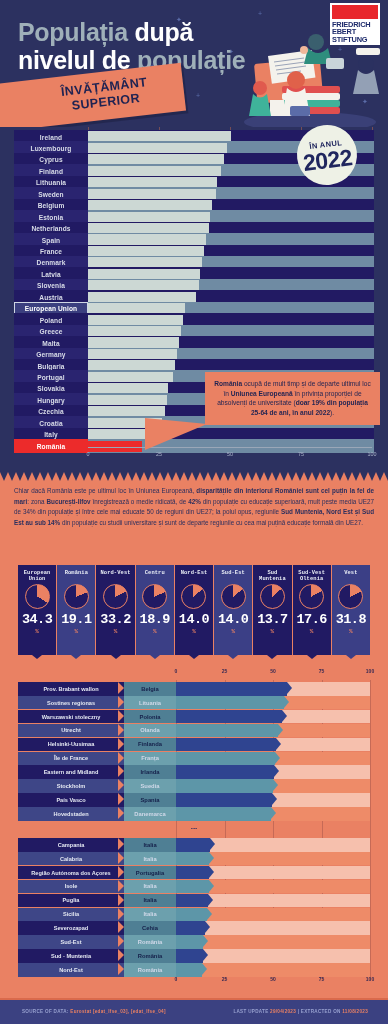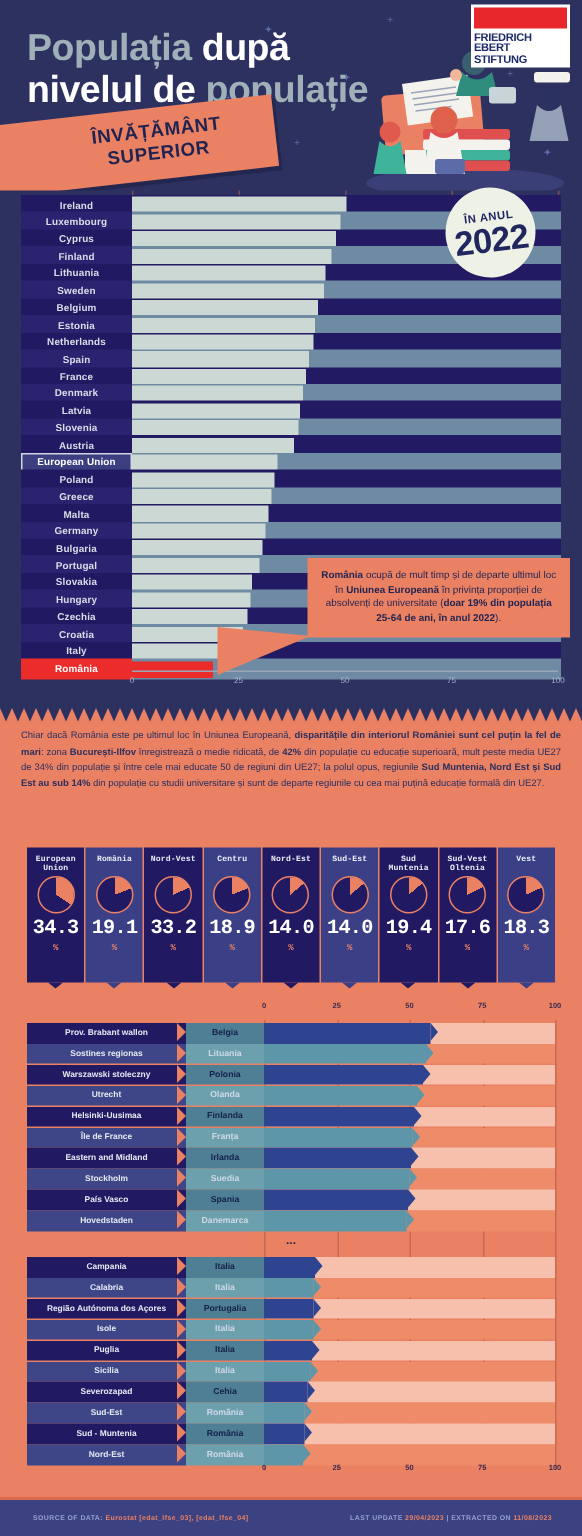--- a/index.html
+++ b/index.html
@@ -17,21 +17,21 @@
     background:#2c3160; overflow:hidden;padding-left:44px;
   }
   .stars span { position:absolute; color:#5b6ca8; font-size:7px; }
   .title {
     position:absolute; left:18px; top:18px; width:230px;
     font-size:25px; line-height:1.12; font-weight:700; letter-spacing:-.3px;
   }
   .t-grey { color:#9fb0b9; }
   .t-white { color:#ffffff; }
   .logo {
-    position:absolute; right:8px; top:3px; width:66px; height:42px;
+    position:absolute; right:8px; top:3px; width:50px; height:42px;
     background:#ffffff; padding:2px;
   }
   .logo .redbar { width:100%; height:14px; background:#e8272c; }
   .logo .lg-txt {
     color:#1d2a6b; font-weight:800; font-size:7.4px; line-height:7.4px;
     letter-spacing:-.2px; margin-top:2px; text-align:left;
   }
   .ribbon {
     position:absolute; left:-16px; top:74px; width:200px; height:48px;
     background:#ea8163; transform:rotate(-6.5deg);
@@ -554,35 +554,35 @@
         <div class="dcell alt">
           <div class="dname">Sud-Est</div>
           <div class="dpie" style="background: conic-gradient(rgb(234, 129, 99) 0deg, rgb(234, 129, 99) 50.4deg, rgb(33, 26, 99) 50.4deg, rgb(33, 26, 99) 360deg);"></div>
           <div class="dval">14.0</div>
           <div class="dpct">%</div>
           <div class="dnotch"></div>
         </div>
         <div class="dcell">
           <div class="dname">Sud Muntenia</div>
           <div class="dpie" style="background: conic-gradient(rgb(234, 129, 99) 0deg, rgb(234, 129, 99) 49.32deg, rgb(33, 26, 99) 49.32deg, rgb(33, 26, 99) 360deg);"></div>
-          <div class="dval">19.4</div>
+          <div class="dval">13.7</div>
           <div class="dpct">%</div>
           <div class="dnotch"></div>
         </div>
         <div class="dcell">
           <div class="dname">Sud-Vest Oltenia</div>
           <div class="dpie" style="background: conic-gradient(rgb(234, 129, 99) 0deg, rgb(234, 129, 99) 63.36deg, rgb(33, 26, 99) 63.36deg, rgb(33, 26, 99) 360deg);"></div>
           <div class="dval">17.6</div>
           <div class="dpct">%</div>
           <div class="dnotch"></div>
         </div>
         <div class="dcell alt">
           <div class="dname">Vest</div>
           <div class="dpie" style="background: conic-gradient(rgb(234, 129, 99) 0deg, rgb(234, 129, 99) 65.88deg, rgb(33, 26, 99) 65.88deg, rgb(33, 26, 99) 360deg);"></div>
-          <div class="dval">18.3</div>
+          <div class="dval">31.8</div>
           <div class="dpct">%</div>
           <div class="dnotch"></div>
         </div>
       </div>
   </div>
 
   <div class="chart2">
     <div id="c2-grids">
         <div class="c2-grid" style="left: 176px;"></div>
         <div class="c2-grid" style="left: 224.5px;"></div>

